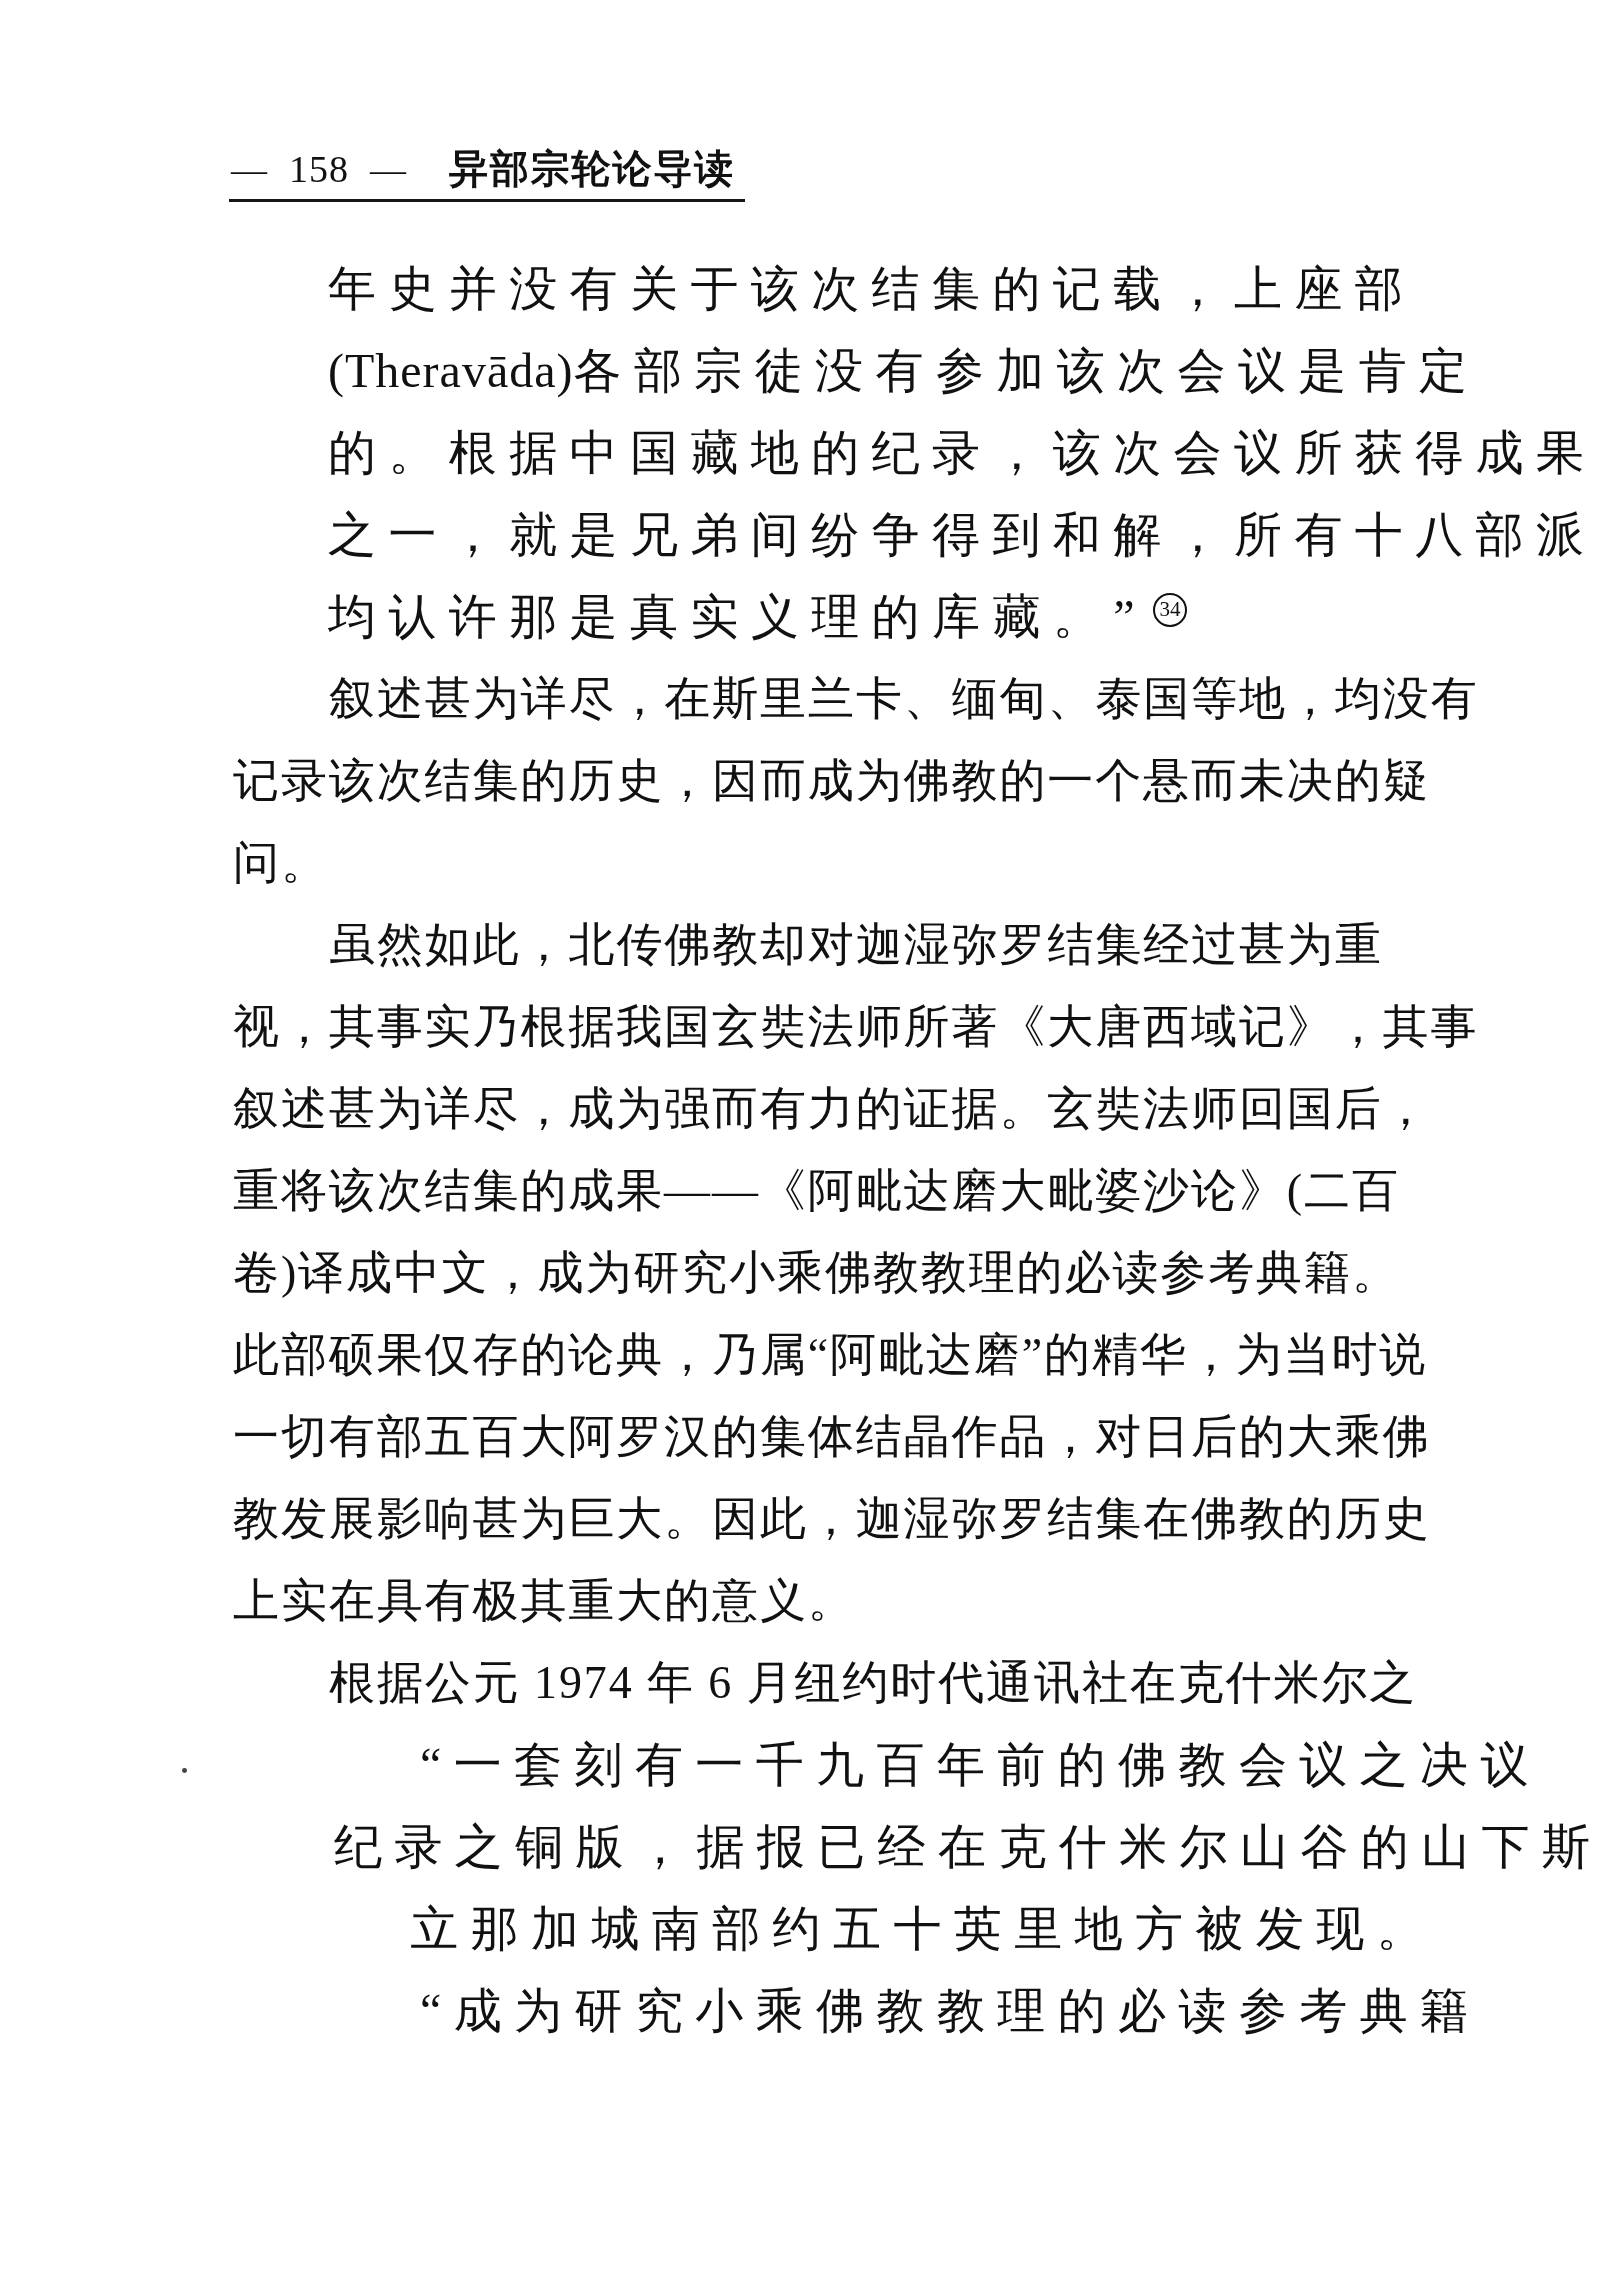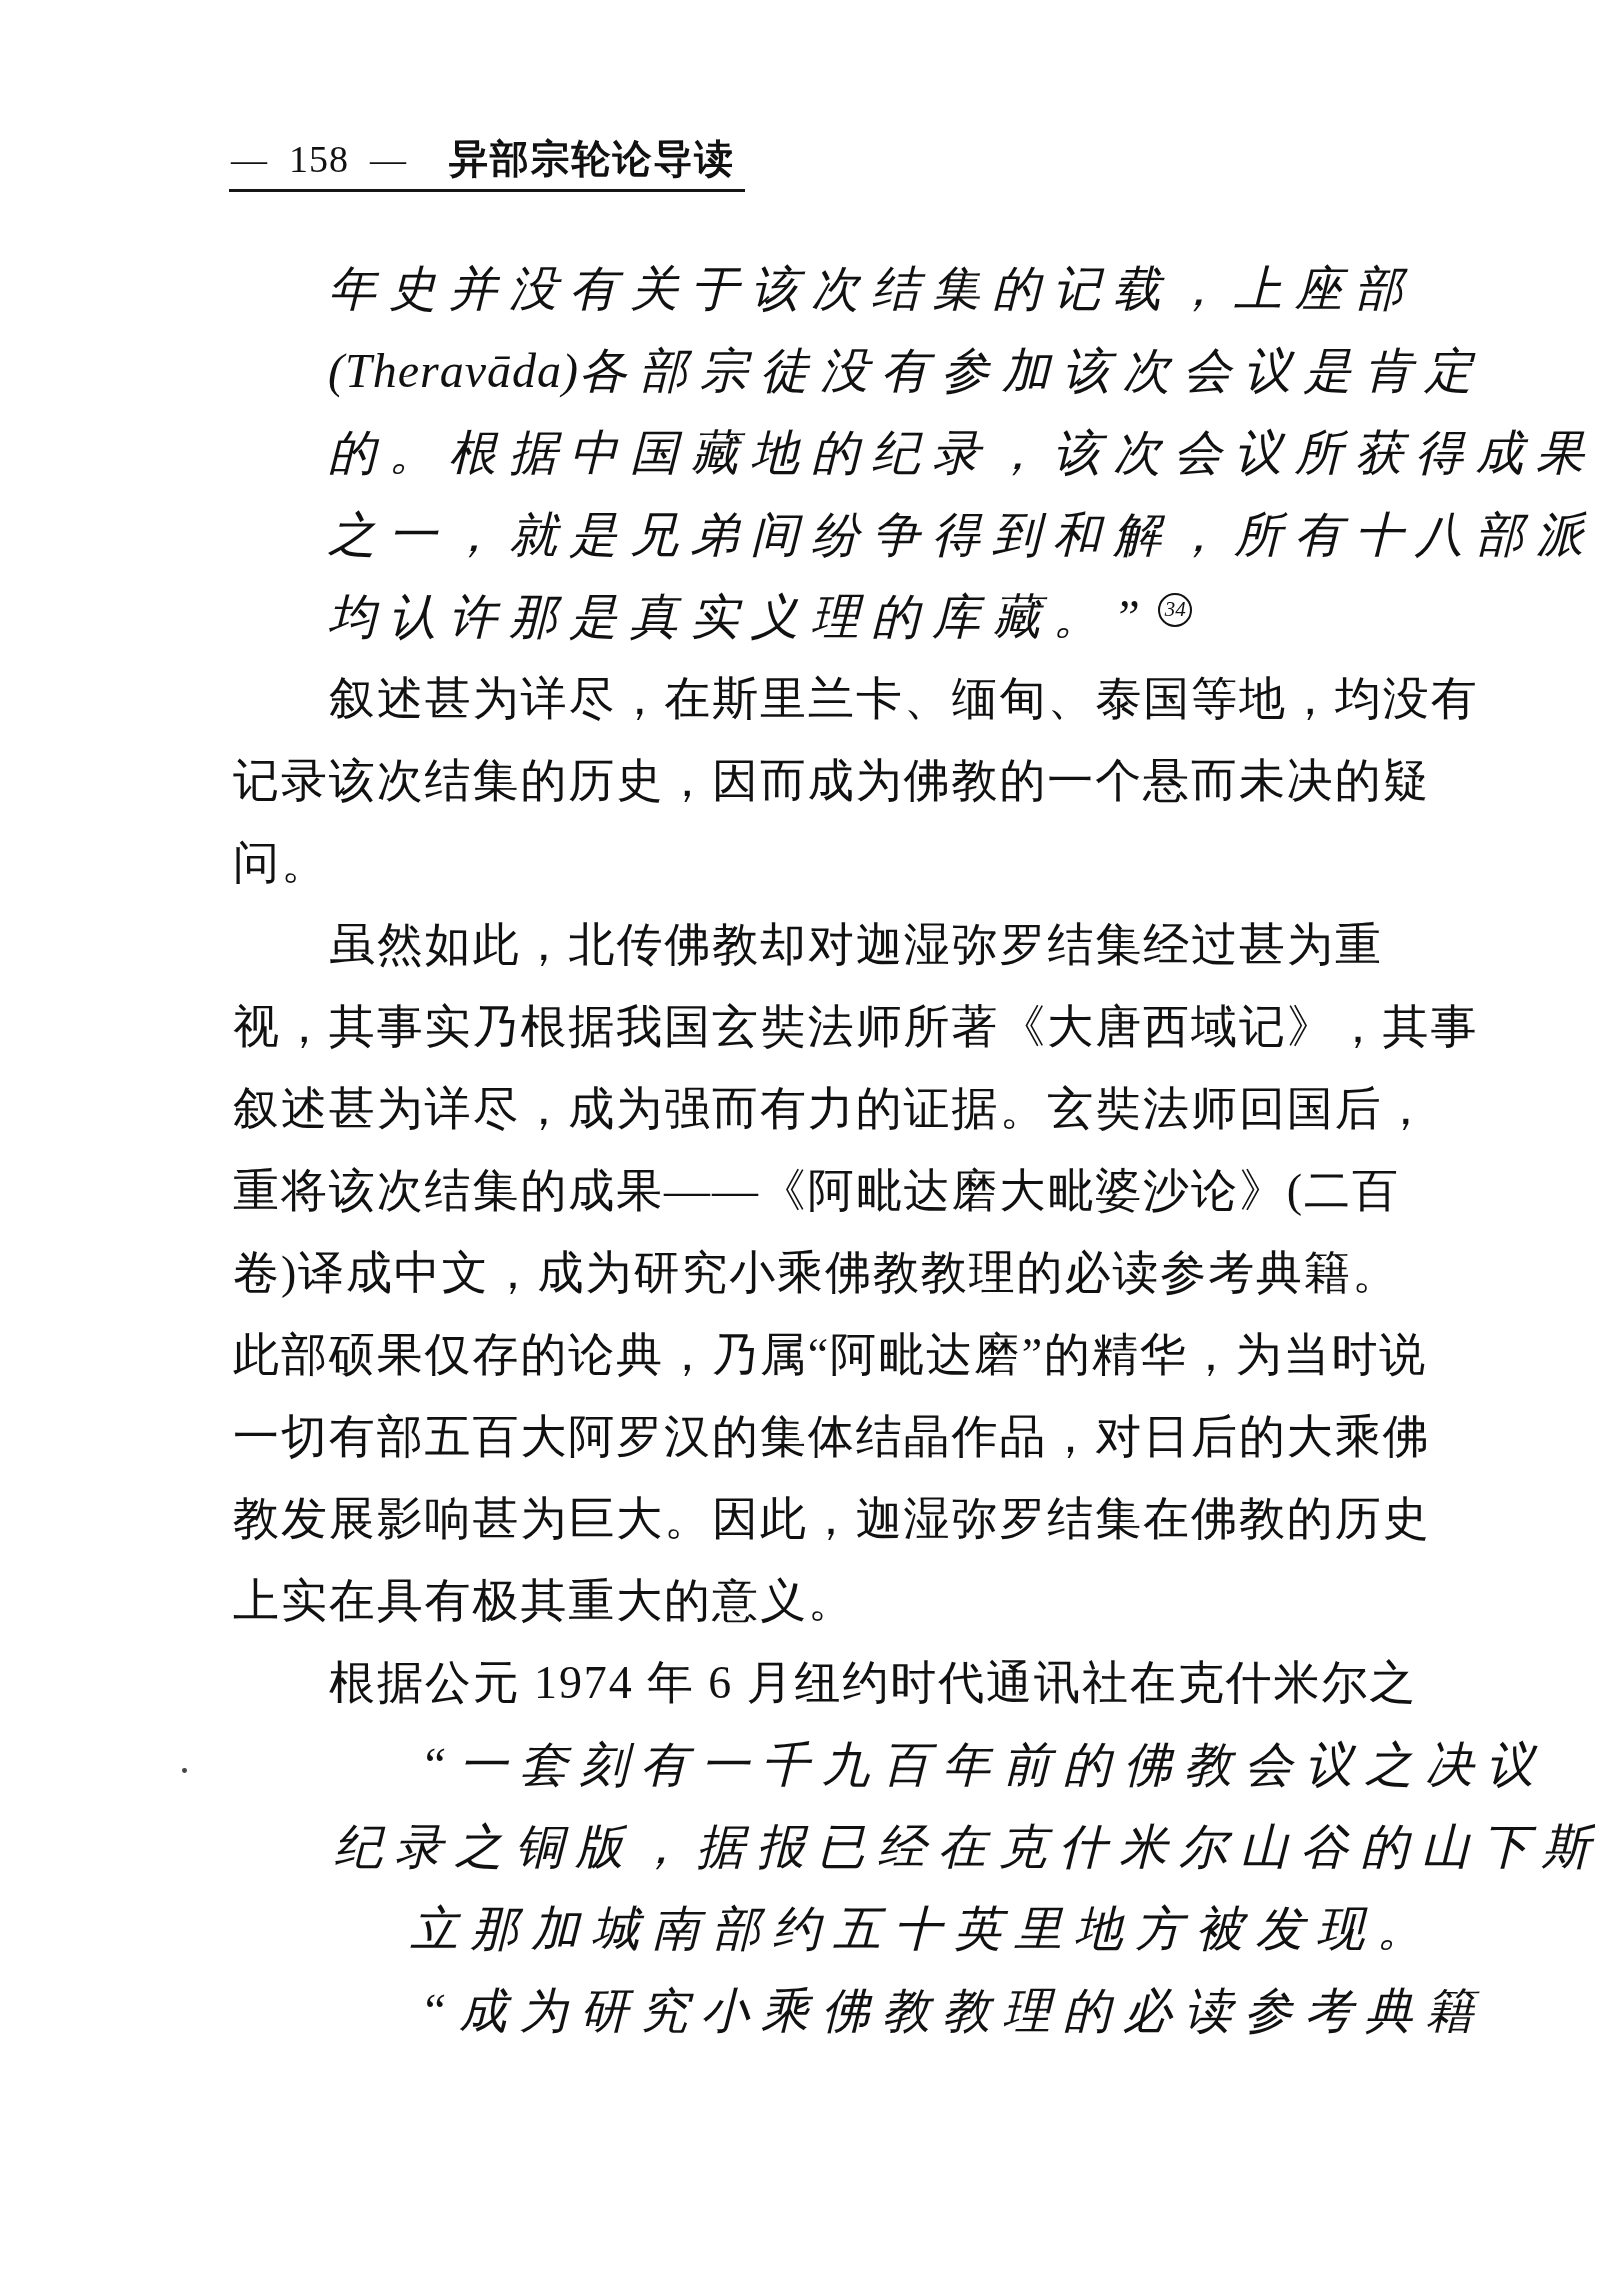--- a/index.html
+++ b/index.html
@@ -8,21 +8,21 @@
     width:1621px;height:2291px;
     margin:0 auto;
     background:#ffffff;
     color:#111;
     font-family:"Liberation Serif","DejaVu Serif",serif;
     overflow:hidden;
   }
   
   .running-header{
     position:absolute;
-    left:229px;top:133px;
+    left:229px;top:143px;
     display:inline-block;
     font-size:36px;
     line-height:52px;
     padding:0 9.6px 2.9px 1.9px;
     border-bottom:3.8px solid #161616;
     white-space:nowrap;
     letter-spacing:1px;
   }
   .running-header .dash{display:inline-block;}
   .running-header .pageno{display:inline-block;margin:0 21px;font-size:38px;}
@@ -35,21 +35,21 @@
   .text-block{
     position:absolute;
     left:233px;top:248px;
     width:1204px;
     font-size:46px;
     line-height:82px;
     letter-spacing:1.9px;
   }
   .line{height:82px;white-space:nowrap;}
   
-  .kai{font-size:48px;letter-spacing:12.4px;font-style:italic;}
+  .kai{font-size:48px;letter-spacing:12.4px;}
   .q1{padding-left:95px;}
   .q2{padding-left:101px;text-align:right;}
   .q2f{padding-left:187px;}
   .indent{padding-left:96px;}
   .latin{
     font-family:"Liberation Serif","DejaVu Serif",serif;
     letter-spacing:1px;
   }
   .fn-circle{
     display:inline-block;

